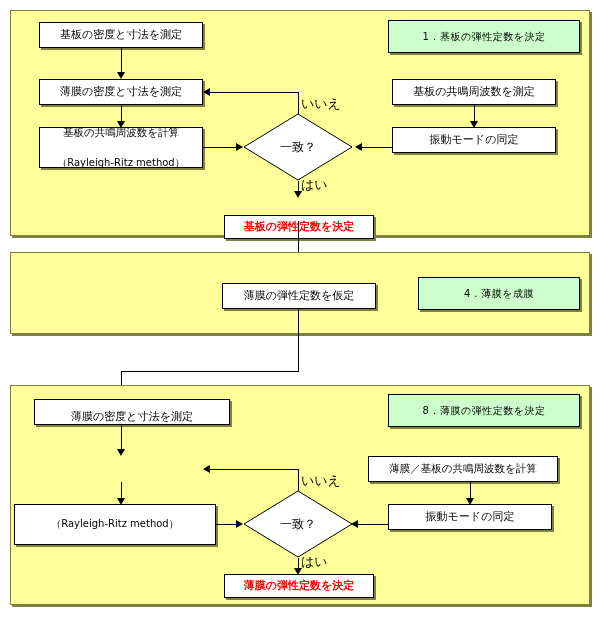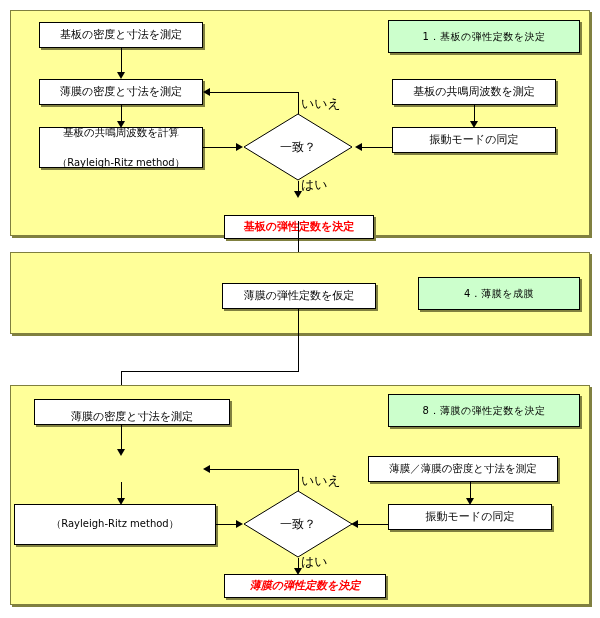--- a/index.html
+++ b/index.html
@@ -171,32 +171,32 @@
     </svg>
     <div class="dlabel">一致？</div>
   </div>
 
   <div class="conn v" style="left:298px;top:469px;height:22px;"></div>
   <div class="conn h" style="left:210px;top:469px;width:89px;"></div>
   <div class="arrow left" style="left:203px;top:465px;"></div>
   <div class="elabel" style="left:301px;top:472px;">いいえ</div>
 
   <div class="node small" style="left:368px;top:456px;width:190px;height:26px;">
-    <span class="ln">薄膜／薄膜の密度と寸法を測定</span>
+    <span class="ln">薄膜／基板の共鳴周波数を計算</span>
   </div>
   <div class="conn v" style="left:470px;top:482px;height:20px;"></div>
   <div class="arrow down" style="left:466px;top:498px;"></div>
 
   <div class="node" style="left:388px;top:504px;width:164px;height:26px;">
     <span class="ln">振動モードの同定</span>
   </div>
   <div class="conn h" style="left:358px;top:524px;width:31px;"></div>
   <div class="arrow left" style="left:351px;top:520px;"></div>
 
   <div class="conn v" style="left:298px;top:558px;height:14px;"></div>
   <div class="arrow down" style="left:294px;top:568px;"></div>
   <div class="elabel" style="left:301px;top:553px;">はい</div>
 
-  <div class="node result" style="left:224px;top:574px;width:162px;height:24px;font-style:italic;">
+  <div class="node result" style="left:224px;top:574px;width:150px;height:24px;">
     <span class="ln">薄膜の弾性定数を決定</span>
   </div>
 
 </div>
 
 </body></html>

